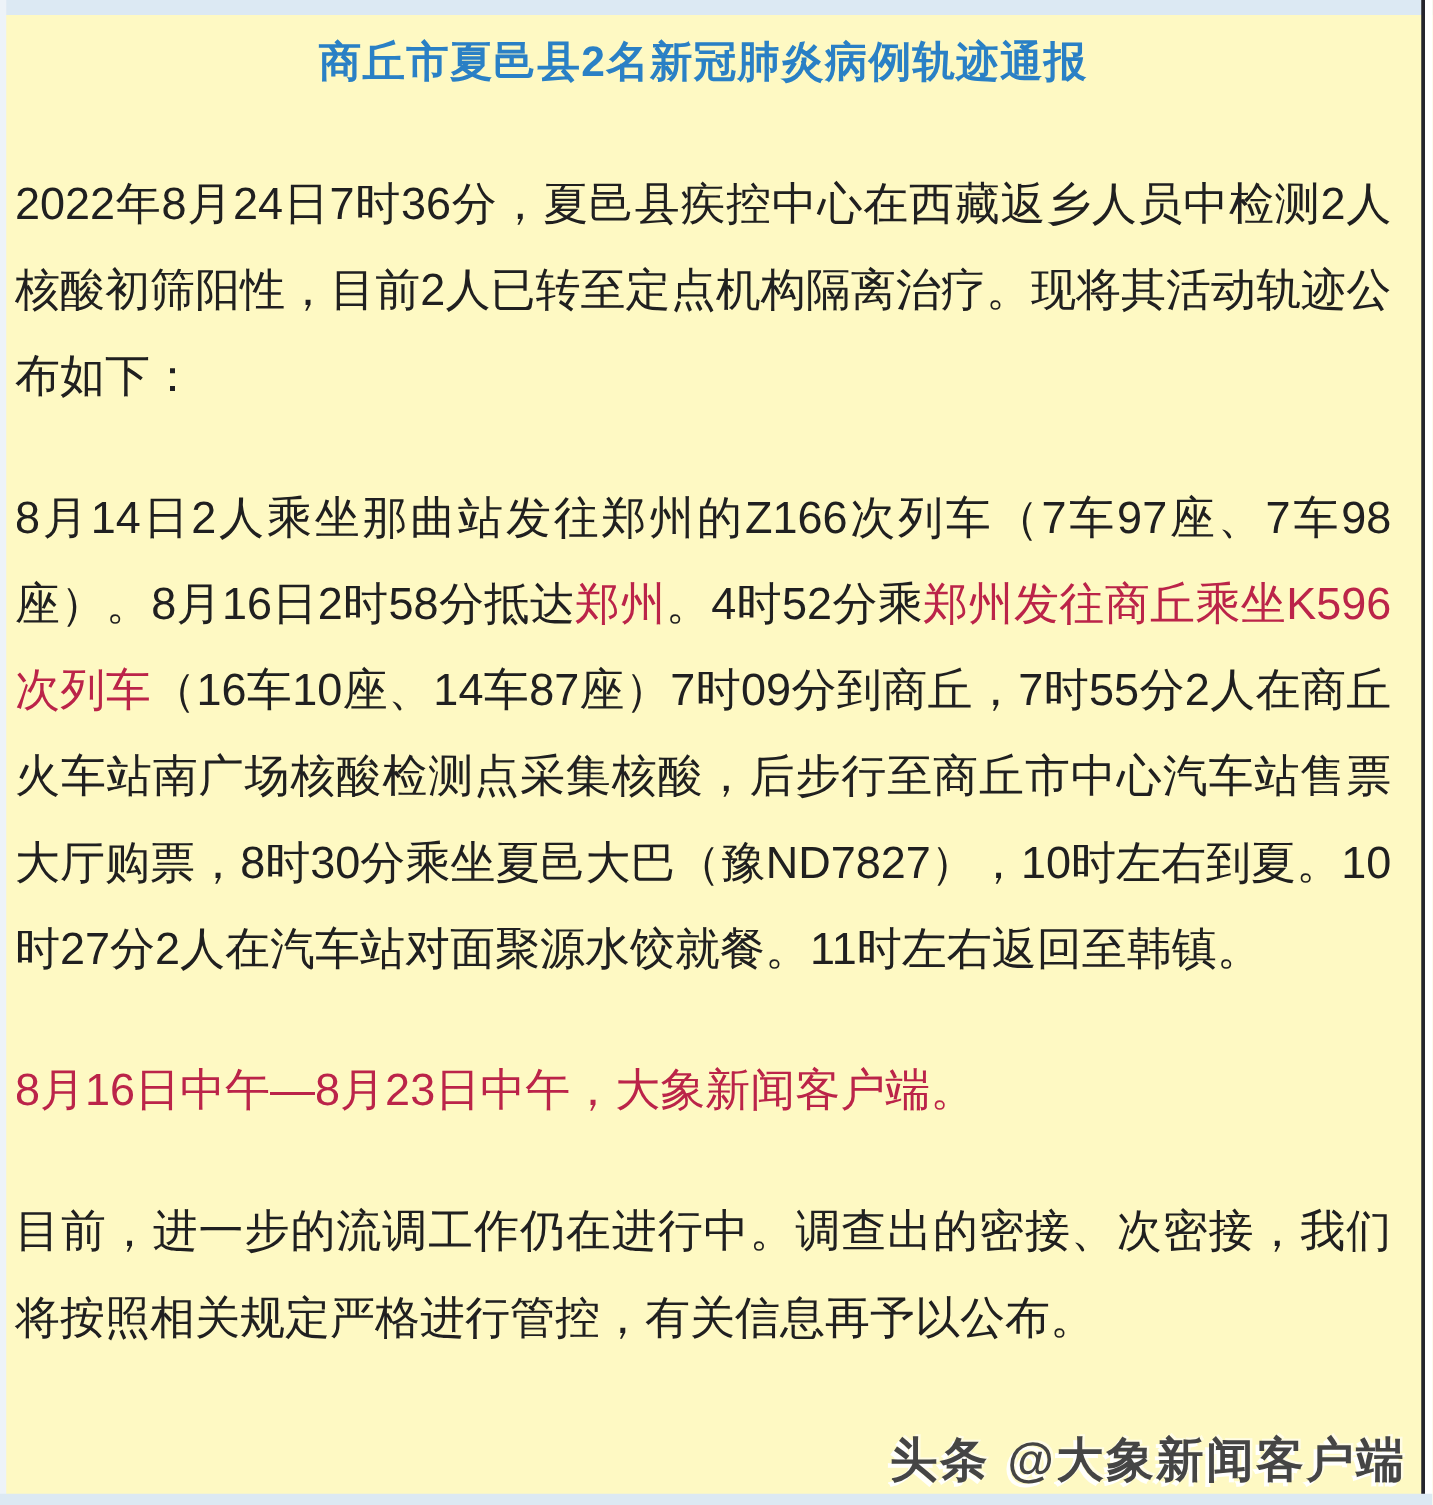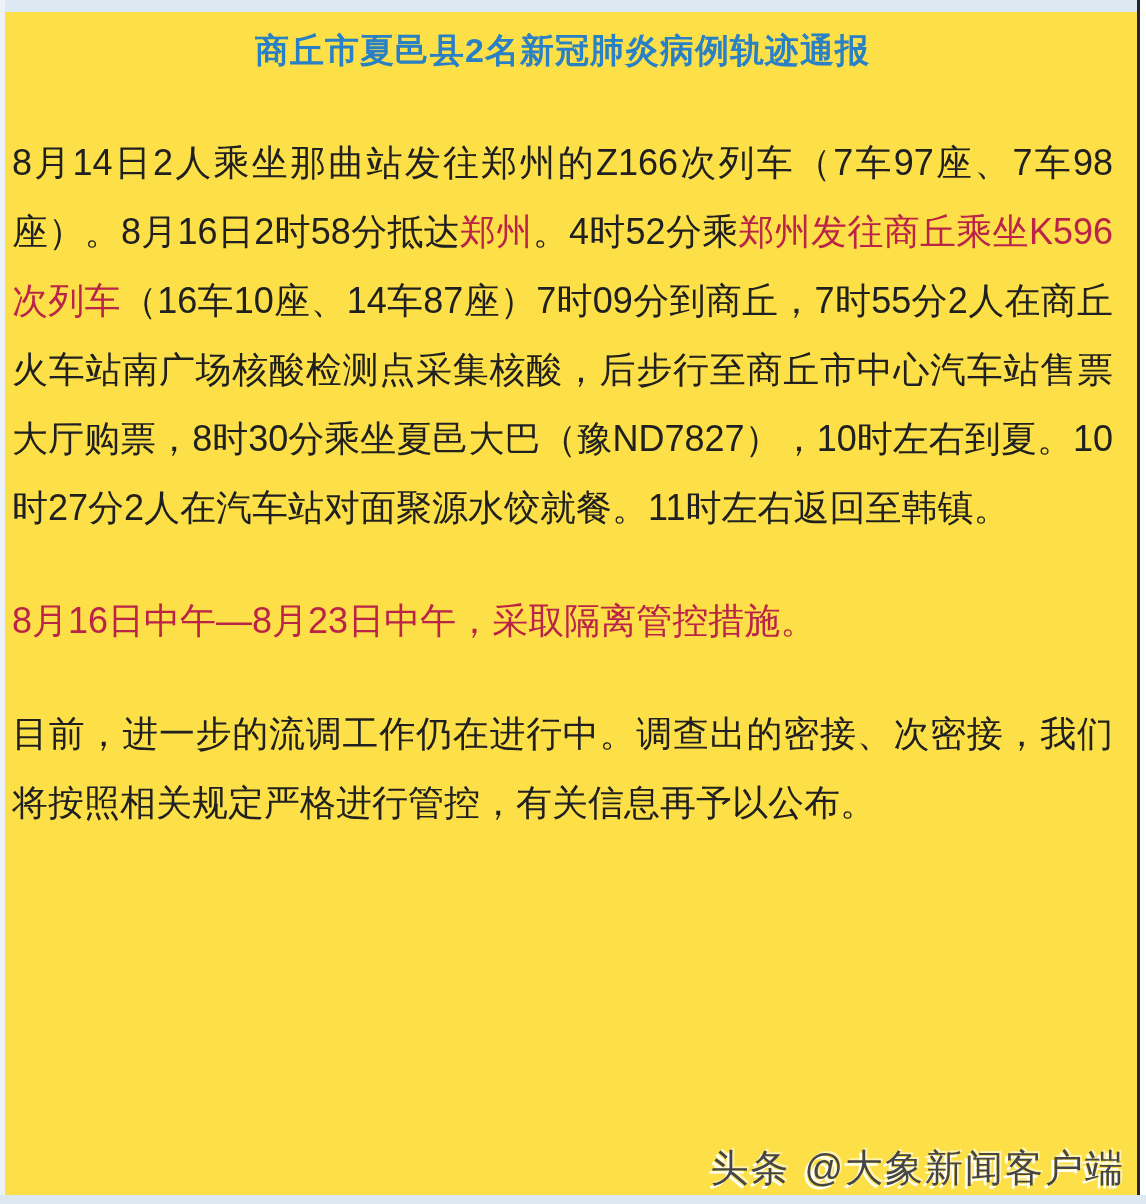--- a/index.html
+++ b/index.html
@@ -8,21 +8,21 @@
     --ink: #202020;
     --frame: #dce9f3;
   }
   * { margin: 0; padding: 0; box-sizing: border-box; }
   html, body {
     width: 1146px; height: 1204px;
     font-family: "Liberation Sans", "DejaVu Sans", sans-serif;
     background: #fdfeff;
     overflow: hidden;
   }
-  .page { position: relative; width: 1146px; height: 1204px; background: #fde047; }
+  .page { position: relative; width: 1146px; height: 1204px; background: #fef9c3; }
 
   .edge-top    { position: absolute; top: 0; left: 0; width: 100%; height: 12px; background: var(--frame); }
   .edge-bottom { position: absolute; bottom: 0; left: 0; width: 100%; height: 9px; background: var(--frame); }
   .edge-left   { position: absolute; top: 0; left: 0; width: 5px; height: 100%; background: #edf3f8; }
   .edge-right-line { position: absolute; top: 0; left: 1137px; width: 3px; height: 100%; background: #24242c; }
   .edge-right-gutter { position: absolute; top: 0; left: 1140px; width: 6px; height: 100%; background: #ffffff; }
 
   .article { position: absolute; top: 0; left: 0; width: 1137px; padding: 28px 24px 0 12px; }
 
   .title {
@@ -44,42 +44,43 @@
     word-break: break-all;
   }
   .para span.red-bold { color: var(--red); font-weight: normal; }
   .para.red { color: var(--red); font-weight: bold; }
 
   .watermark {
     position: absolute;
     right: 21px;
     bottom: 10px;
     font-size: 38px;
-    font-weight: normal;
+    font-weight: bold;
     color: #454545;
     text-shadow: -3px 3px 0 rgba(255,255,255,0.95), 2px -2px 0 rgba(255,255,255,0.55);
     letter-spacing: 2px;
     white-space: nowrap;
   }
   .watermark .logo { margin-right: 14px; }
 </style>
 </head>
 <body>
 
 <div class="page">
   <div class="edge-top"></div>
   <div class="edge-left"></div>
   <div class="edge-right-line"></div>
   <div class="edge-right-gutter"></div>
 
   <div class="article">
     <h1 class="title">商丘市夏邑县2名新冠肺炎病例轨迹通报</h1>
     <div>
+        <p class="para"><span>2022年8月24日7时36分，夏邑县疾控中心在西藏返乡人员中检测2人核酸初筛阳性，目前2人已转至定点机构隔离治疗。现将其活动轨迹公布如下：</span></p>
         <p class="para"><span>8月14日2人乘坐那曲站发往郑州的Z166次列车（7车97座、7车98座）。8月16日2时58分抵达</span><span class="red-bold">郑州</span><span>。4时52分乘</span><span class="red-bold">郑州发往商丘乘坐K596次列车</span><span>（16车10座、14车87座）7时09分到商丘，7时55分2人在商丘火车站南广场核酸检测点采集核酸，后步行至商丘市中心汽车站售票大厅购票，8时30分乘坐夏邑大巴（豫ND7827），10时左右到夏。10时27分2人在汽车站对面聚源水饺就餐。11时左右返回至韩镇。</span></p>
-        <p class="para red"><span class="red-bold">8月16日中午—8月23日中午，采取隔离管控措施。</span></p>
+        <p class="para red"><span class="red-bold">8月16日中午—8月23日中午，大象新闻客户端。</span></p>
         <p class="para"><span>目前，进一步的流调工作仍在进行中。调查出的密接、次密接，我们将按照相关规定严格进行管控，有关信息再予以公布。</span></p>
       </div>
   </div>
 
   <div class="watermark">
     <span class="logo">头条</span><span>@大象新闻客户端</span>
   </div>
 
   <div class="edge-bottom"></div>
 </div>

